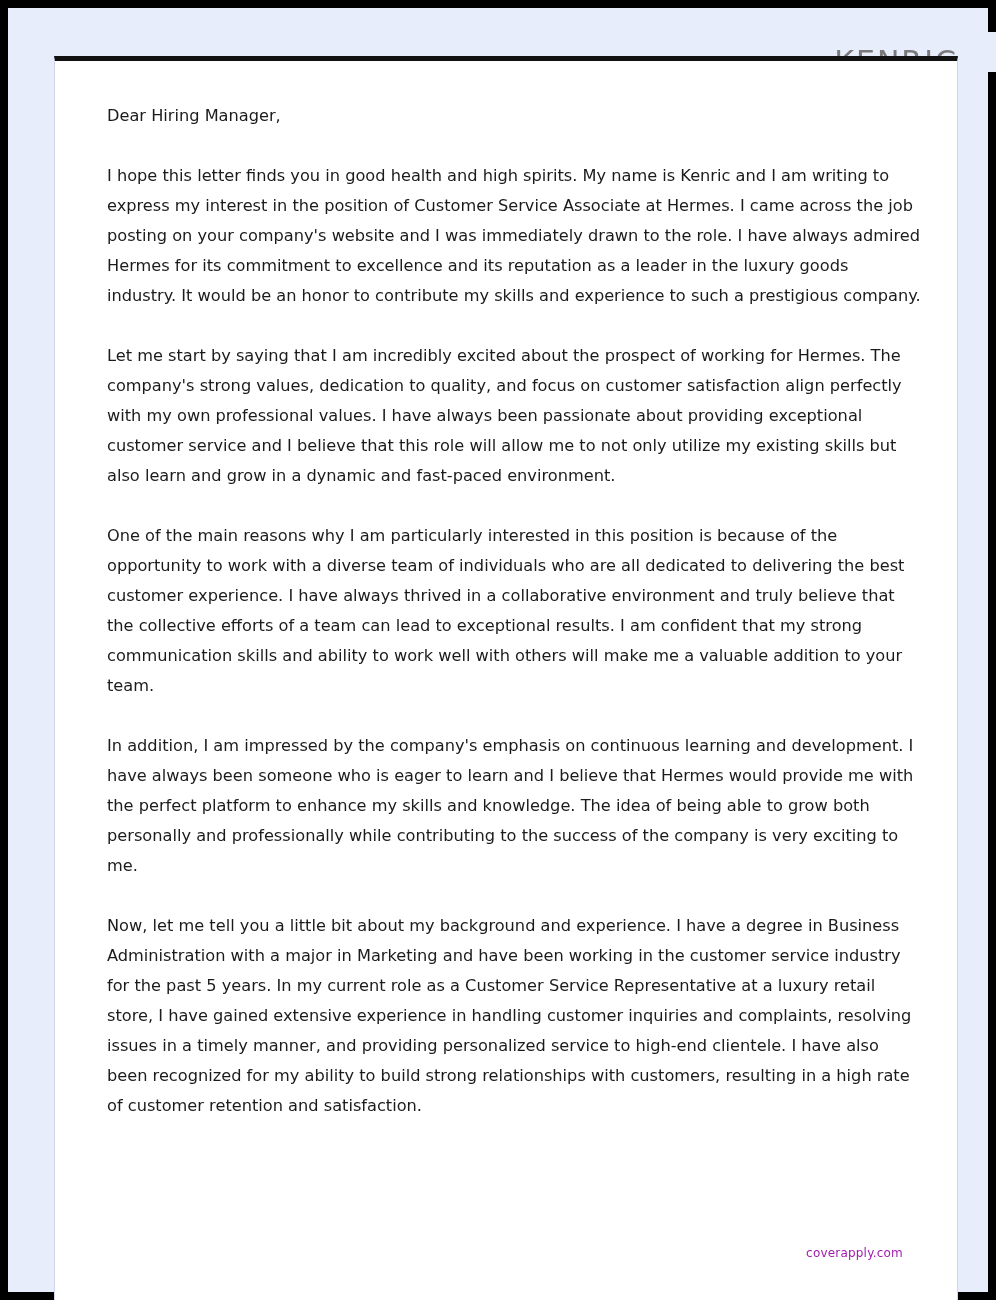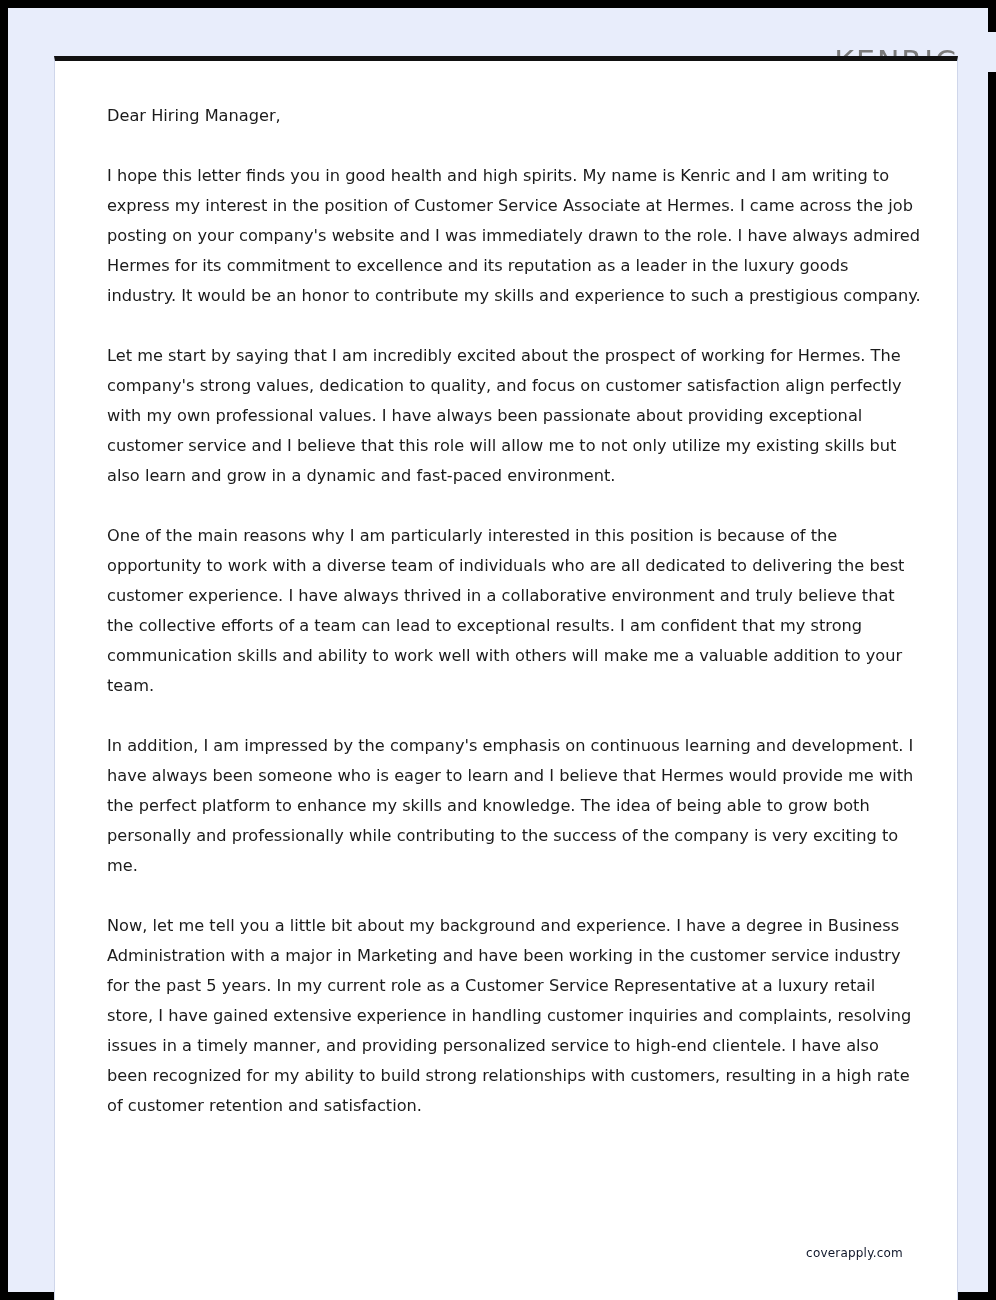--- a/index.html
+++ b/index.html
@@ -66,21 +66,21 @@
   }
   .letter-body p.salutation {
     margin-bottom: 30px;
   }
   .watermark {
     position: absolute;
     right: 54px;
     bottom: 40px;
     font-family: "DejaVu Sans", sans-serif;
     font-size: 12px;
-    color: #0f172a;
+    color: #a21caf;
     letter-spacing: 0.2px;
   }
 </style>
 </head>
 <body>
 
 <div class="page-frame">
 
   <div class="header-band">
     <div class="brand">KENRIC</div>

